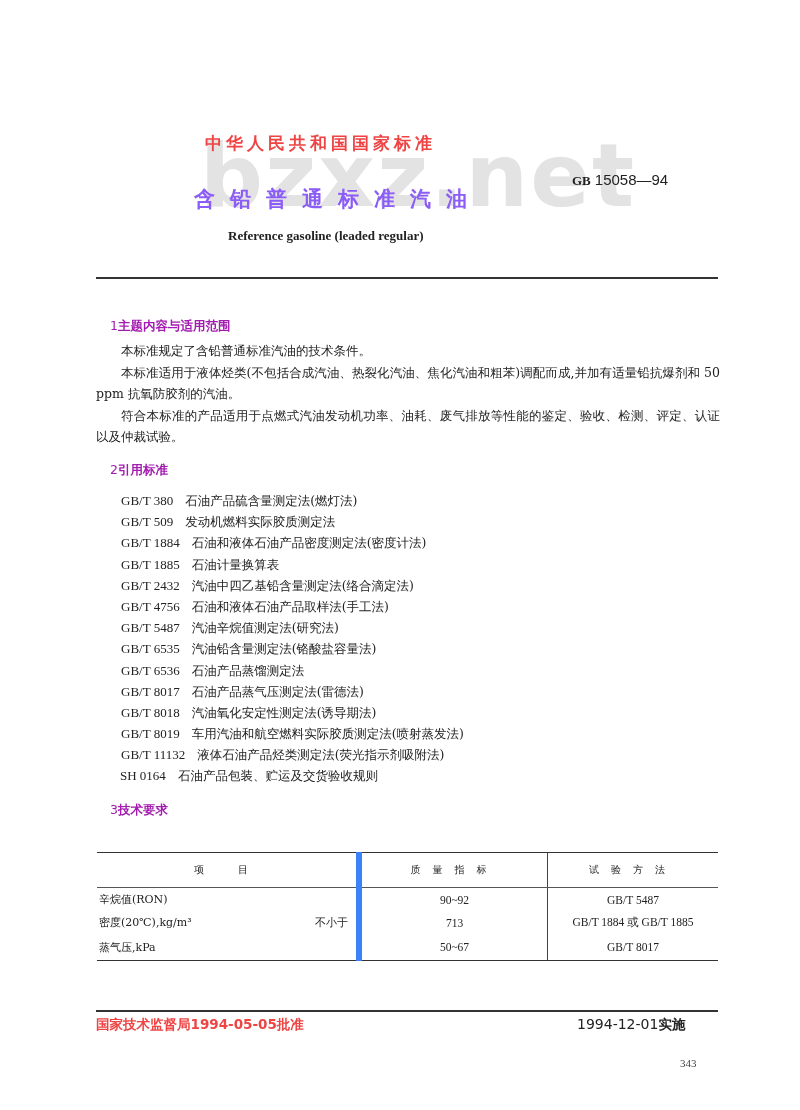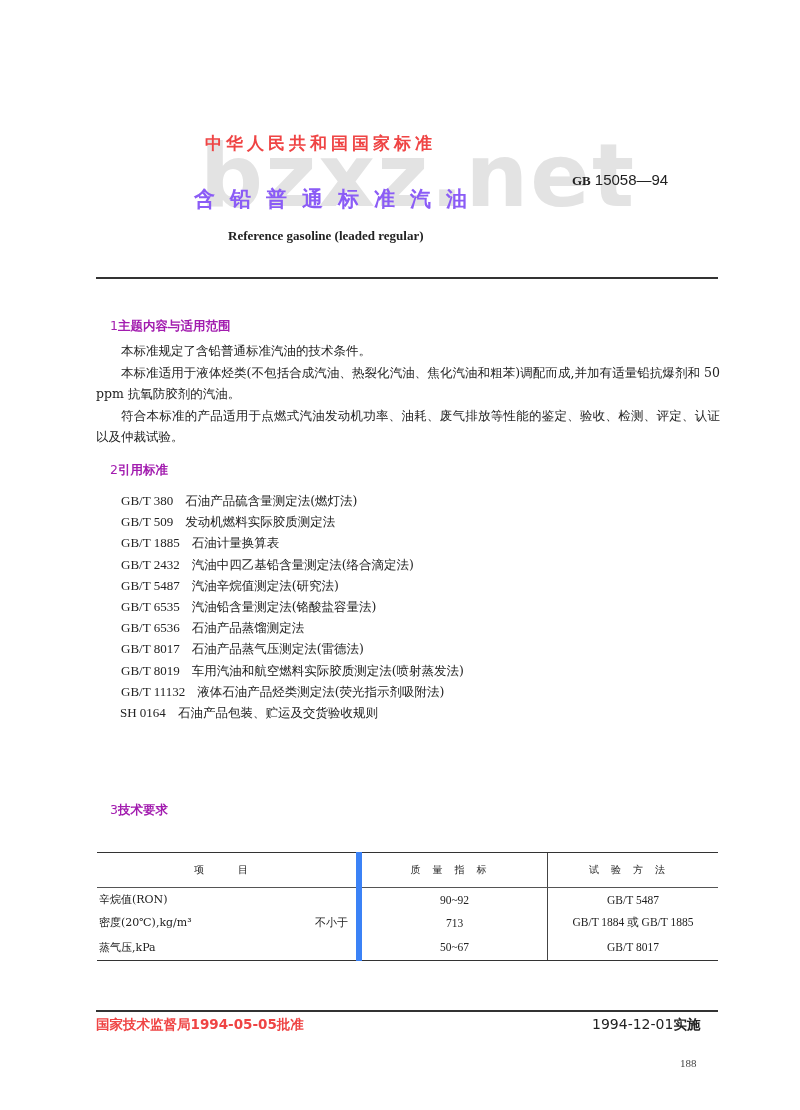--- a/index.html
+++ b/index.html
@@ -51,21 +51,21 @@
     border-top: 1.5px solid #333; border-bottom: 1px solid #555; font-size: 10px;
   }
   table.spec td { height: 23px; padding: 0; }
   table.spec tr:last-child td { border-bottom: 1.5px solid #333; height: 26px; }
   .c1 { width: 256px; text-align: left; padding-left: 2px !important; }
   .c2 { width: 183px; text-align: center; border-left: 6px solid #3b82f6; }
   .c3 { text-align: center; border-left: 1px solid #444; font-family: "Liberation Serif", serif; font-size: 11.5px; }
   .c1 .cond { float: right; margin-right: 8px; }
   .num-val { font-family: "Liberation Serif", serif; font-size: 11.5px; }
   .footer-l { left: 96px; top: 1016px; font-family: "DejaVu Sans", sans-serif; font-weight: bold; font-size: 13.5px; color: #ef4444; }
-  .footer-r { left: 592px; top: 1016px; font-family: "DejaVu Sans", sans-serif; font-size: 14px; color: #222; text-align: center; }
+  .footer-r { left: 577px; top: 1016px; font-family: "DejaVu Sans", sans-serif; font-size: 14px; color: #222; text-align: center; }
   .footer-r b { font-size: 13.5px; }
   .pageno { left: 680px; top: 1057px; font-family: "Liberation Serif", serif; font-size: 11px; color: #444; }
 </style>
 </head>
 <body>
 
 <div class="abs watermark">bzxz.net</div>
 
 <div class="abs layer nat-title">中华人民共和国国家标准</div>
 <div class="abs layer std-code">
@@ -84,26 +84,29 @@
   <div>本标准适用于液体烃类(不包括合成汽油、热裂化汽油、焦化汽油和粗苯)调配而成,并加有适量铅抗爆剂和 50 ppm 抗氧防胶剂的汽油。</div>
   <div>符合本标准的产品适用于点燃式汽油发动机功率、油耗、废气排放等性能的鉴定、验收、检测、评定、认证以及仲裁试验。</div>
 </div>
 
 <div class="abs sec-head" style="top:462px;">
   <span class="num">2</span><span>引用标准</span>
 </div>
 <div class="abs refs">
   <div class="ref"><span class="code">GB/T 380</span><span>石油产品硫含量测定法(燃灯法)</span></div>
   <div class="ref"><span class="code">GB/T 509</span><span>发动机燃料实际胶质测定法</span></div>
+  <div class="ref"><span class="code">GB/T 1884</span><span>石油和液体石油产品密度测定法(密度计法)</span></div>
   <div class="ref"><span class="code">GB/T 1885</span><span>石油计量换算表</span></div>
   <div class="ref"><span class="code">GB/T 2432</span><span>汽油中四乙基铅含量测定法(络合滴定法)</span></div>
+  <div class="ref"><span class="code">GB/T 4756</span><span>石油和液体石油产品取样法(手工法)</span></div>
   <div class="ref"><span class="code">GB/T 5487</span><span>汽油辛烷值测定法(研究法)</span></div>
   <div class="ref"><span class="code">GB/T 6535</span><span>汽油铅含量测定法(铬酸盐容量法)</span></div>
   <div class="ref"><span class="code">GB/T 6536</span><span>石油产品蒸馏测定法</span></div>
   <div class="ref"><span class="code">GB/T 8017</span><span>石油产品蒸气压测定法(雷德法)</span></div>
+  <div class="ref"><span class="code">GB/T 8018</span><span>汽油氧化安定性测定法(诱导期法)</span></div>
   <div class="ref"><span class="code">GB/T 8019</span><span>车用汽油和航空燃料实际胶质测定法(喷射蒸发法)</span></div>
   <div class="ref"><span class="code">GB/T 11132</span><span>液体石油产品烃类测定法(荧光指示剂吸附法)</span></div>
   <div class="ref" style="margin-left:-1px;"><span class="code">SH 0164</span><span>石油产品包装、贮运及交货验收规则</span></div>
 </div>
 
 <div class="abs sec-head" style="top:802px;">
   <span class="num">3</span><span>技术要求</span>
 </div>
 
 <table class="spec">
@@ -131,13 +134,13 @@
       <td class="c3">GB/T 8017</td>
     </tr>
   </tbody>
 </table>
 
 <div class="abs rule" style="top:1010px;"></div>
 <div class="abs footer-l">国家技术监督局1994-05-05批准</div>
 <div class="abs footer-r">
   <span>1994-12-01</span><b>实施</b>
 </div>
-<div class="abs pageno">188</div>
+<div class="abs pageno">343</div>
 
 </body></html>

